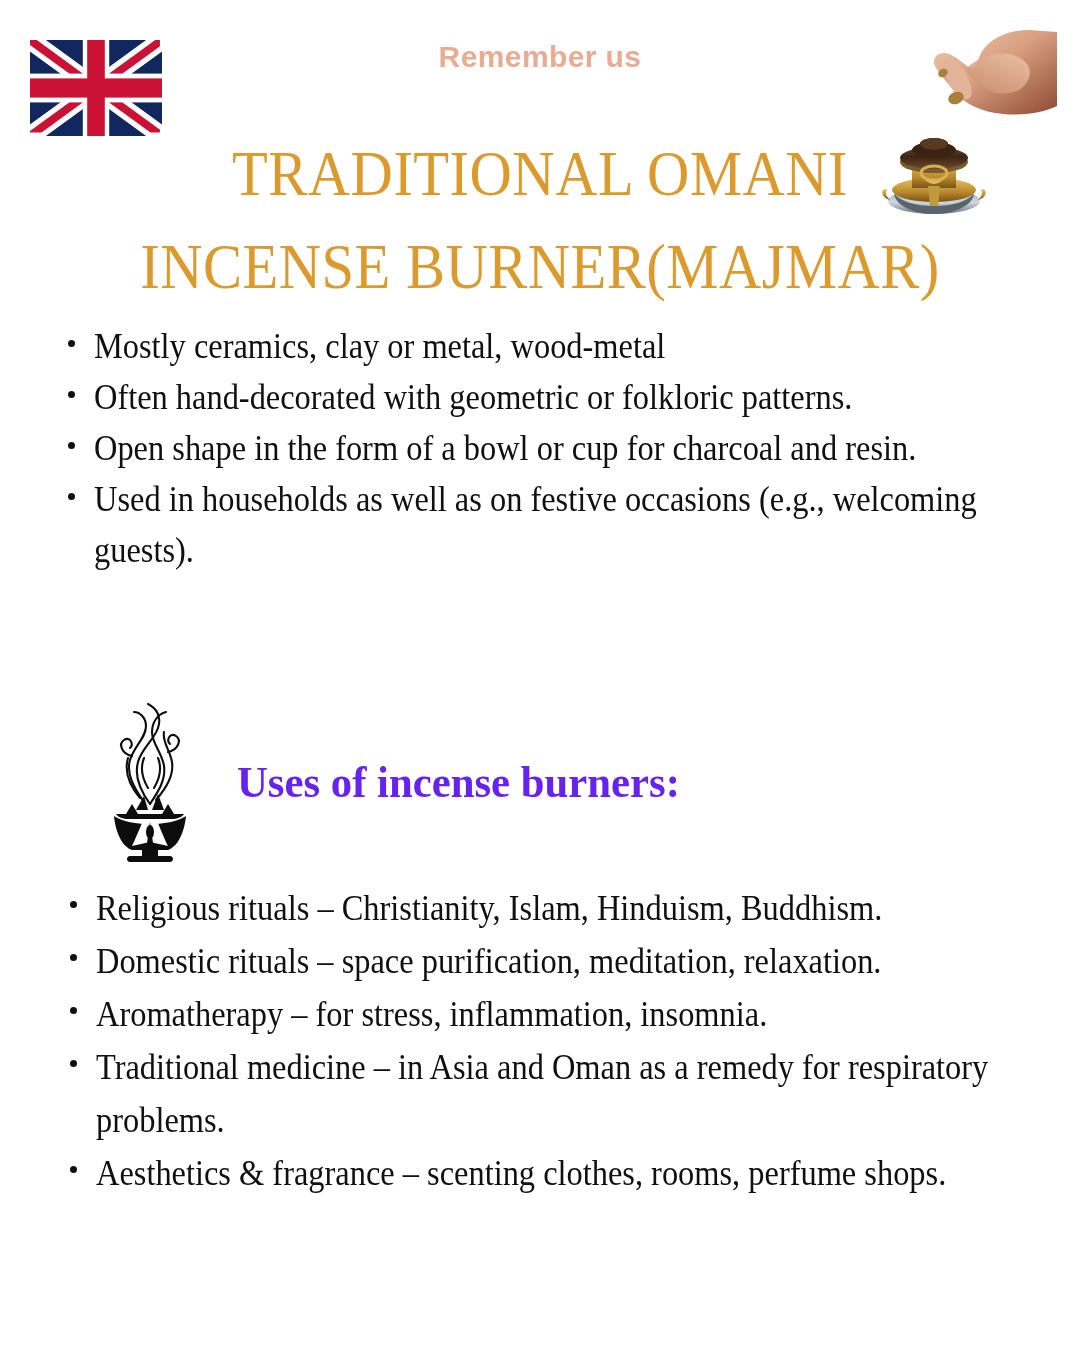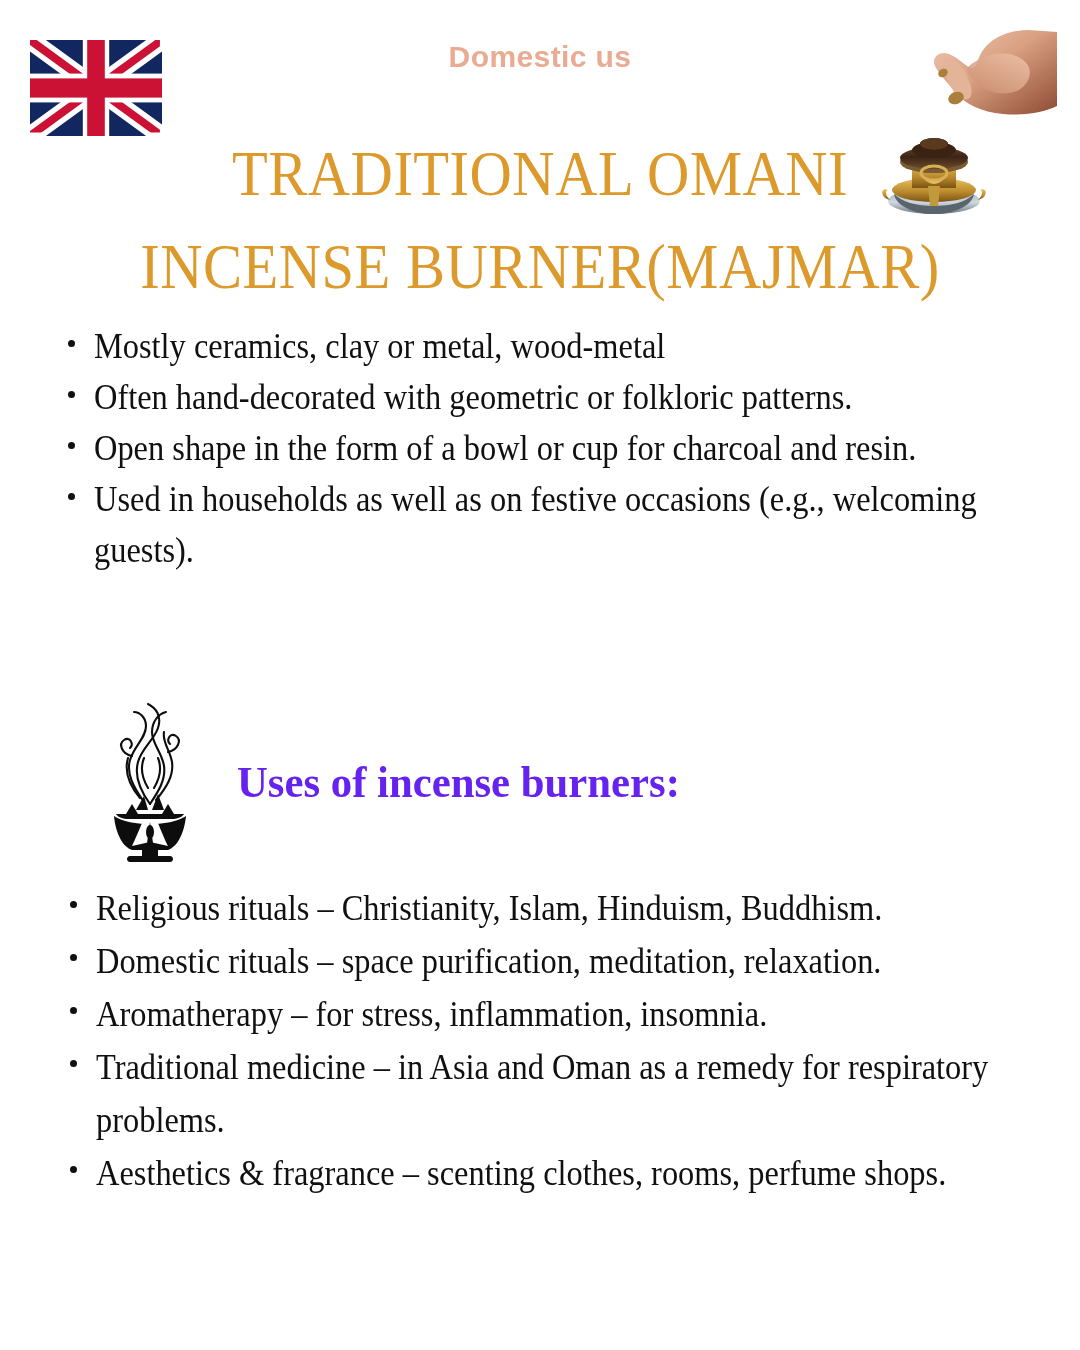--- a/index.html
+++ b/index.html
@@ -165,21 +165,21 @@
       <path d="M0,0 L60,40 M60,0 L0,40" stroke="#ffffff" stroke-width="8"></path>
       <path d="M0,0 L60,40" stroke="#cc1234" stroke-width="3.4" clip-path="polygon(0 0, 30 0, 30 20, 60 20, 60 40, 30 40, 30 20, 0 20)"></path>
       <path d="M60,0 L0,40" stroke="#cc1234" stroke-width="3.4" clip-path="polygon(30 0, 60 0, 60 20, 30 20, 30 40, 0 40, 0 20, 30 20)"></path>
       <rect x="24" y="0" width="12" height="40" fill="#ffffff"></rect>
       <rect x="0" y="14" width="60" height="12" fill="#ffffff"></rect>
       <rect x="26" y="0" width="8" height="40" fill="#cc1234"></rect>
       <rect x="0" y="16" width="60" height="8" fill="#cc1234"></rect>
     </svg>
   </div>
 
-  <div class="remember-us">Domestic us</div>
+  <div class="remember-us">Remember us</div>
 
   <div class="hand-photo">
     <svg viewBox="0 0 132 94">
       <defs>
         <linearGradient id="skin" x1="0" y1="0" x2="1" y2="1">
           <stop offset="0%" stop-color="#f0cbb4"></stop>
           <stop offset="45%" stop-color="#d9a081"></stop>
           <stop offset="100%" stop-color="#8e4a33"></stop>
         </linearGradient>
         <linearGradient id="skin2" x1="0" y1="1" x2="1" y2="0">

